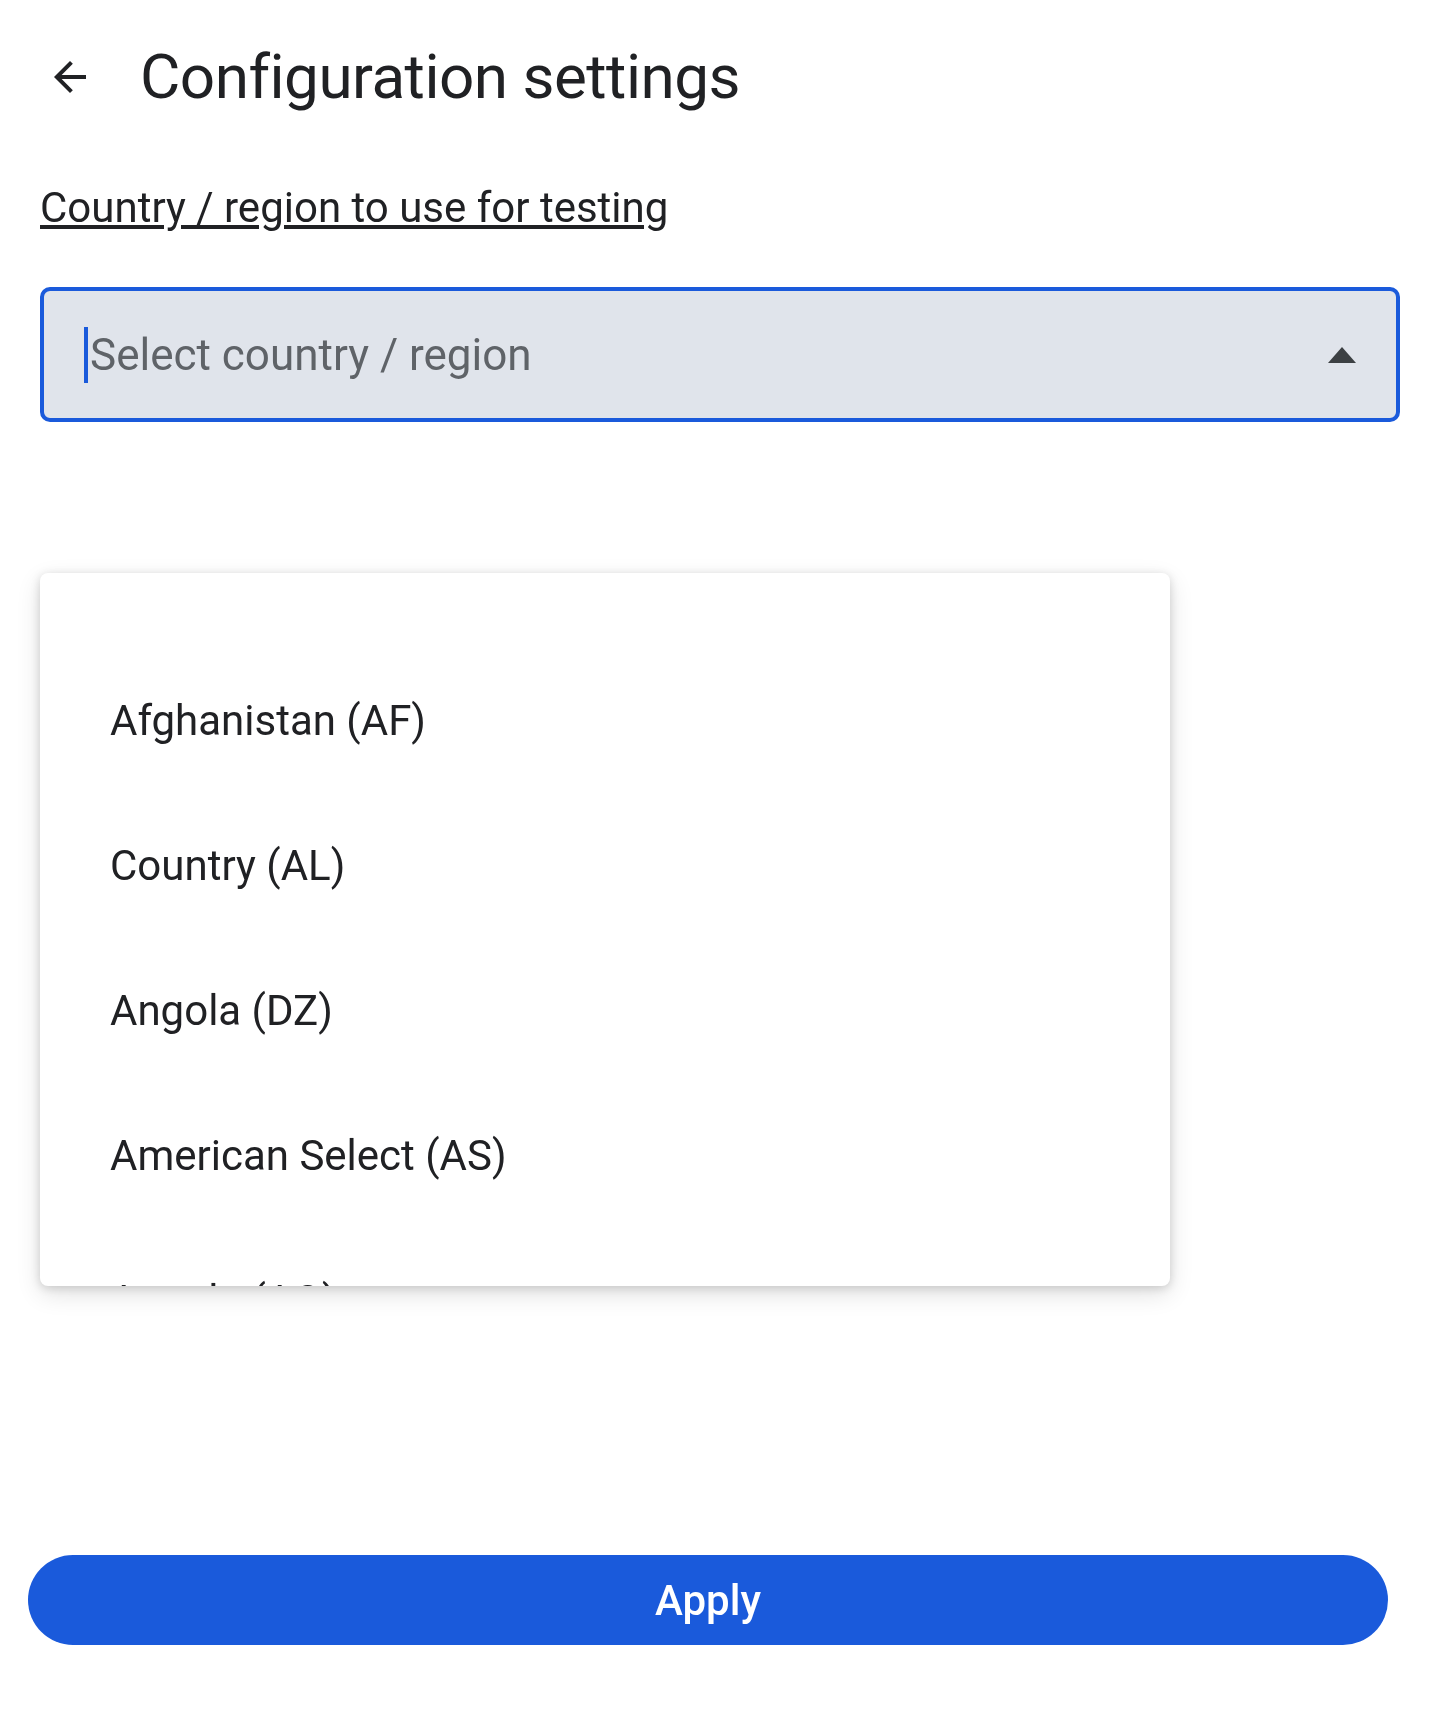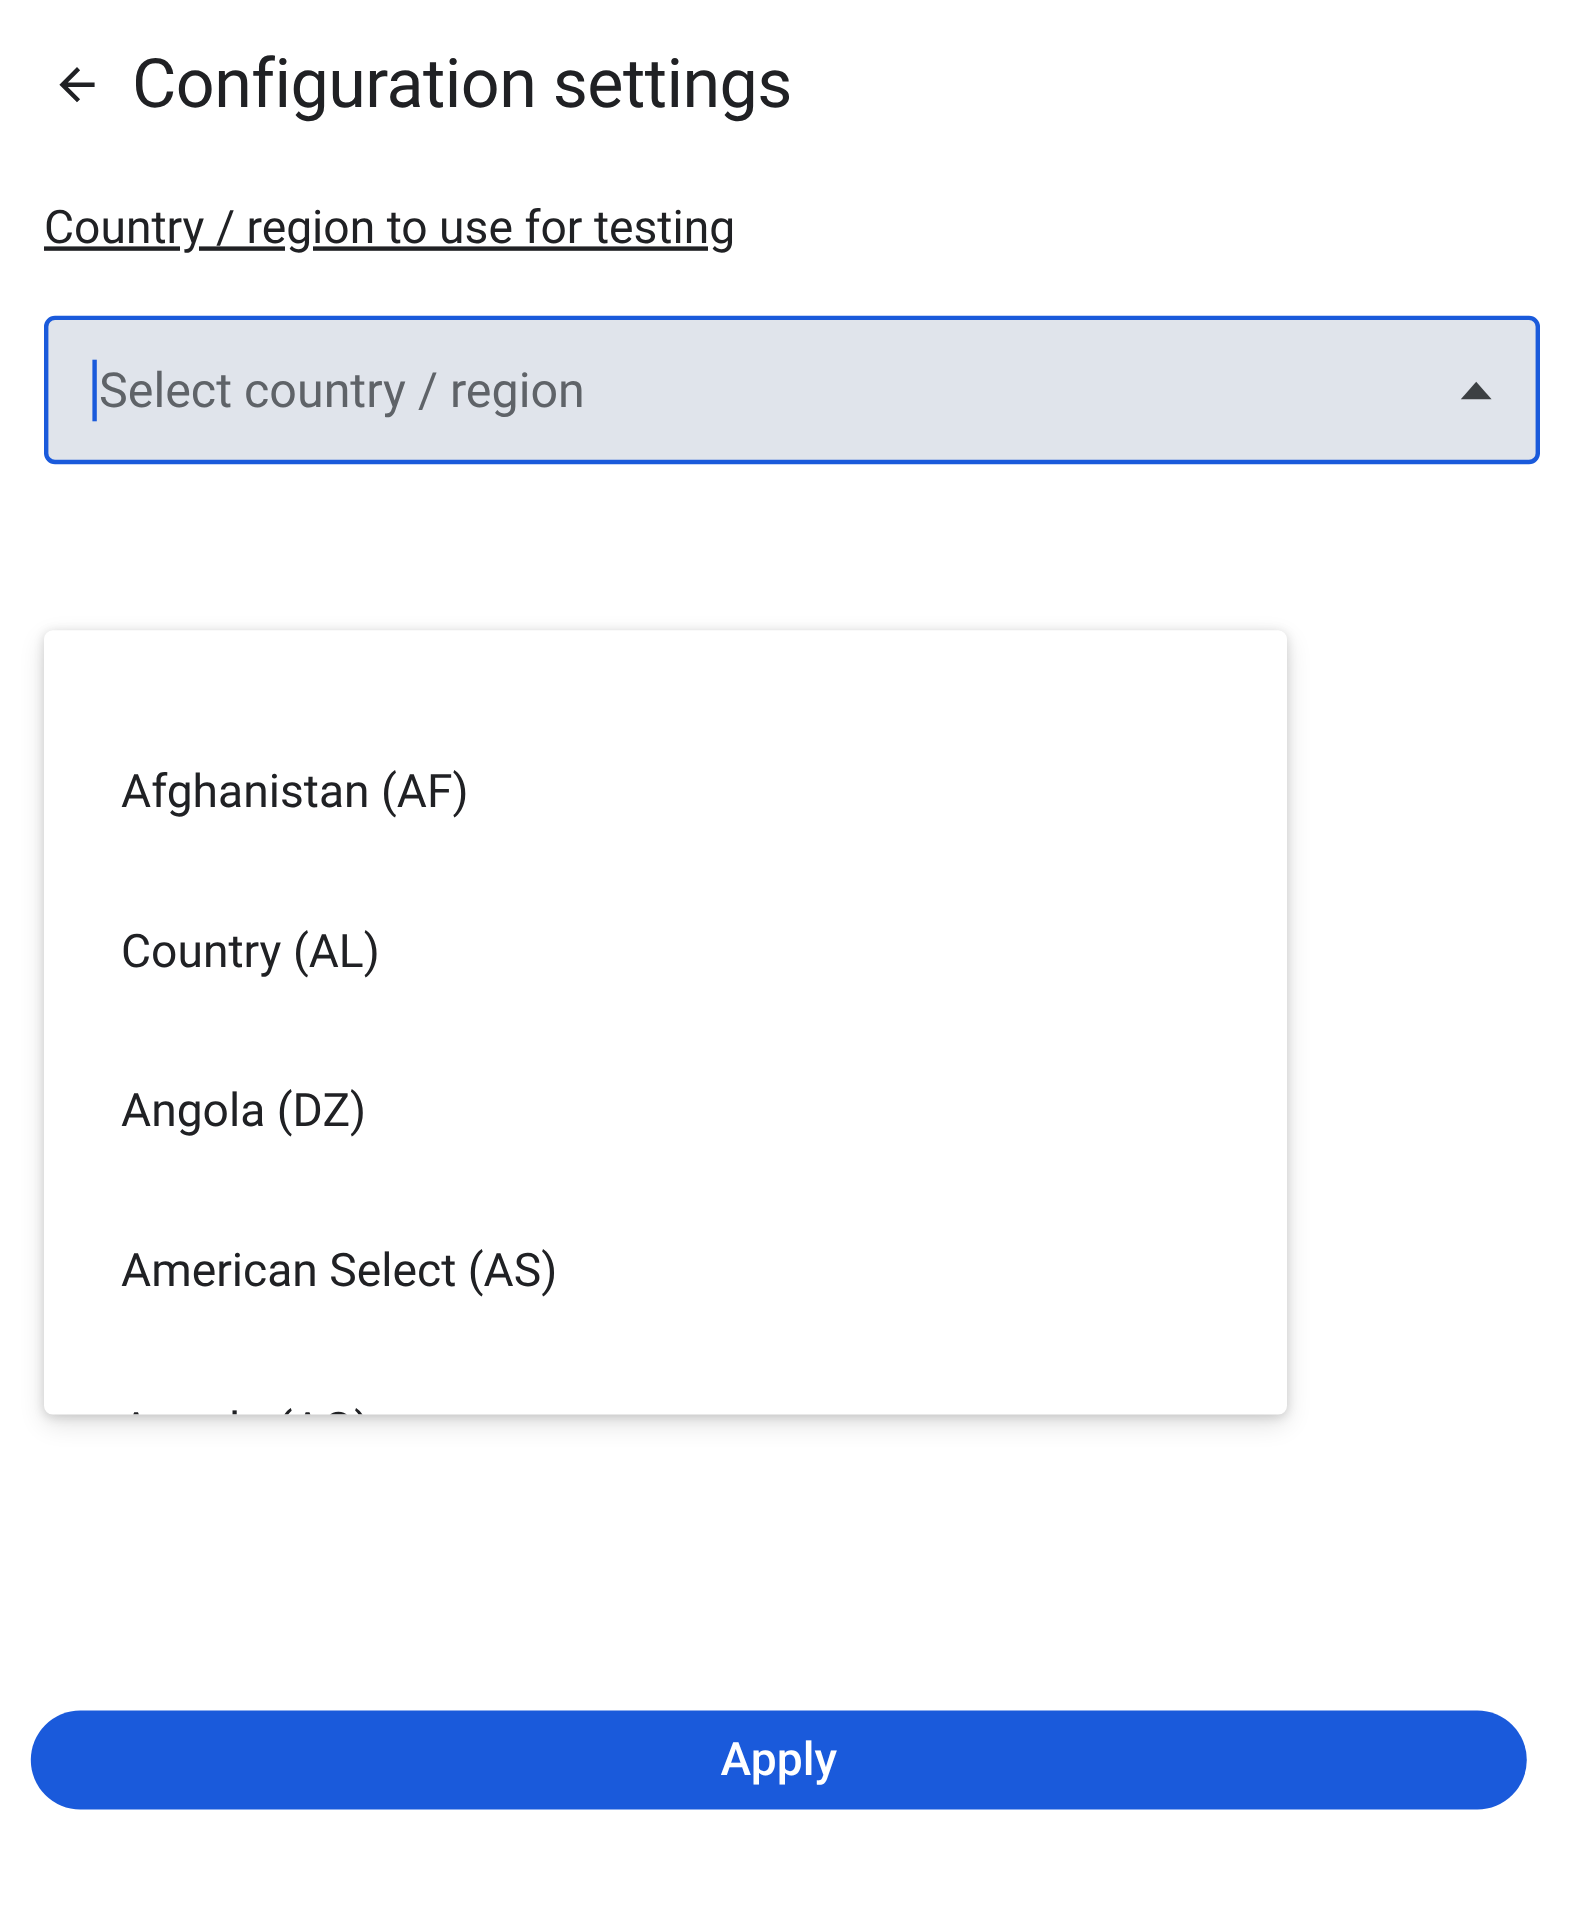--- a/index.html
+++ b/index.html
@@ -14,21 +14,21 @@
       width: 1440px;
       height: 1735px;
       padding: 40px;
       color: #202124;
       position: relative;
     }
 
     .header {
       display: flex;
       align-items: center;
-      gap: 20px;
+      gap: 40px;
       margin-bottom: 70px;
     }
 
     .back-button {
       width: 60px;
       height: 60px;
       display: flex;
       align-items: center;
       justify-content: center;
       cursor: pointer;

